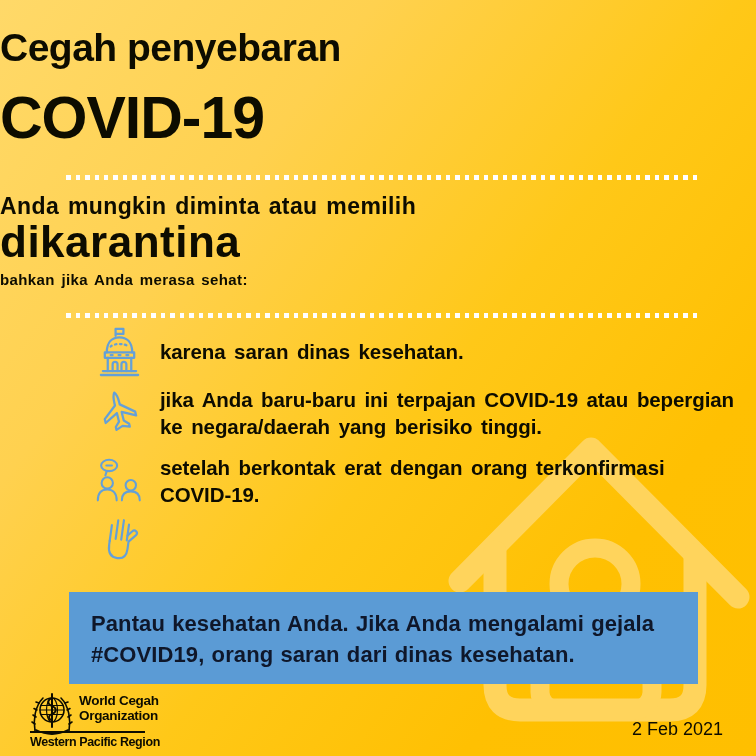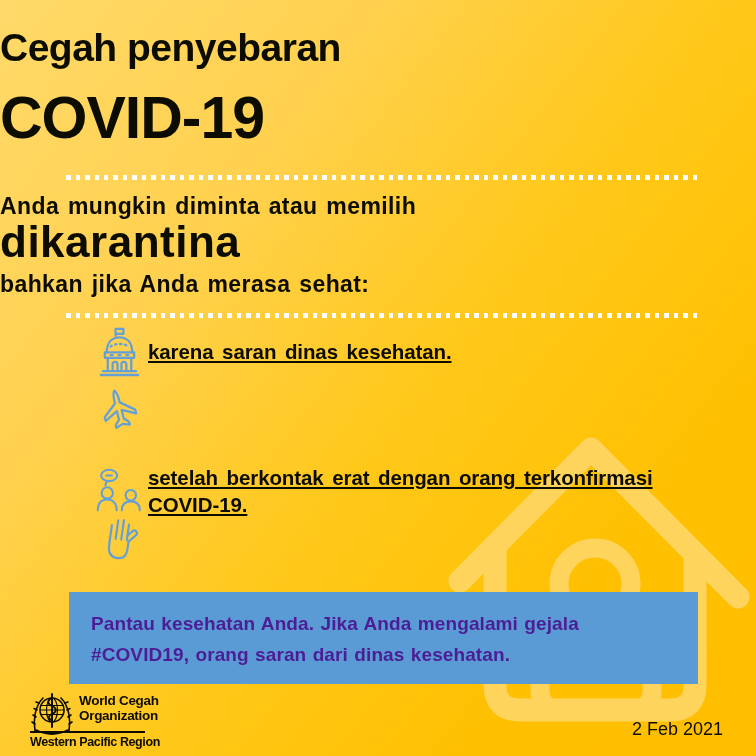--- a/index.html
+++ b/index.html
@@ -10,27 +10,27 @@
   }
   .abs{position:absolute;}
   .center{left:0;width:756px;text-align:left;}
   .title1{top:26px;font-size:39px;font-weight:bold;letter-spacing:-0.5px;}
   .title2{top:84px;font-size:59px;font-weight:bold;letter-spacing:-1px;}
   .dots{top:175px;left:66px;width:632px;height:5px;
     background:repeating-linear-gradient(to right,#ffffff 0 4.5px,transparent 4.5px 9.5px);}
   .dots2{top:313px;}
   .sub1{top:193px;font-size:23px;font-weight:bold;letter-spacing:0.4px;word-spacing:2px;}
   .sub2{top:217px;font-size:44px;font-weight:bold;letter-spacing:0.5px;}
-  .sub3{top:271px;font-size:23px;font-weight:bold;letter-spacing:0.4px;word-spacing:2px;}
-  .reason{position:absolute;left:94px;display:flex;align-items:center;gap:4px;text-decoration:underline;}
+  .sub3{top:271px;font-size:15px;font-weight:bold;letter-spacing:0.4px;word-spacing:2px;}
+  .reason{position:absolute;left:94px;display:flex;align-items:center;gap:16px;}
   .ricon{width:50px;display:flex;justify-content:center;color:#64a0d8;flex:0 0 50px;}
   .rtext{font-size:20.5px;font-weight:bold;line-height:27px;letter-spacing:-0.1px;word-spacing:3px;white-space:nowrap;}
   .banner{left:69px;top:592px;width:629px;height:92px;background:#5b9bd5;box-sizing:border-box;
     padding:16px 0 0 22px;}
-  .banner .btext{color:#4c1d95;font-size:19px;font-weight:bold;line-height:31px;letter-spacing:0.1px;word-spacing:1px;white-space:nowrap;}
+  .banner .btext{color:#0f172a;font-size:22px;font-weight:bold;line-height:31px;letter-spacing:0.1px;word-spacing:1px;white-space:nowrap;}
   .wm{left:428px;top:424px;color:#ffd45c;}
   .logo{left:30px;top:691px;width:160px;}
   .emblem{position:absolute;left:0;top:1px;color:#0d0c00;}
   .orgname{position:absolute;left:49px;top:3px;font-size:13.5px;font-weight:bold;line-height:14.5px;letter-spacing:-0.3px;}
   .logorule{position:absolute;left:0;top:40px;width:115px;height:2px;background:#0d0c00;}
   .region{position:absolute;left:0;top:44px;font-size:12.5px;font-weight:bold;letter-spacing:-0.4px;white-space:nowrap;}
   .date{top:719px;right:33px;left:auto;font-size:18px;font-weight:normal;}
 </style>
 </head>
 <body>
@@ -76,23 +76,27 @@
   </div>
 
   <div class="reason" style="top:386px;">
     <span class="ricon">
       <svg width="47" height="51" viewBox="0 0 48 52" fill="none" stroke="currentColor" stroke-width="2.3" stroke-linecap="round" stroke-linejoin="round">
         <g transform="rotate(-14 24 26)">
           <path d="M24,4 C26.5,7 26.5,11 26.5,15 L26.5,17 L40,28 L40,32 L26.5,25 L26.5,34 L31,38.5 L31,41.5 L24,39 L17,41.5 L17,38.5 L21.5,34 L21.5,25 L8,32 L8,28 L21.5,17 L21.5,15 C21.5,11 21.5,7 24,4 Z"></path>
         </g>
       </svg>
     </span>
+    <div class="rtext">
+      <div>jika Anda baru-baru ini terpajan COVID-19 atau bepergian</div>
+      <div>ke negara/daerah yang berisiko tinggi.</div>
+    </div>
   </div>
 
-  <div class="reason" style="top:464px;">
+  <div class="reason" style="top:454px;">
     <span class="ricon">
       <svg width="49" height="49" viewBox="0 0 52 52" fill="none" stroke="currentColor" stroke-width="2.2" stroke-linecap="round" stroke-linejoin="round">
         <ellipse cx="15" cy="9" rx="8.5" ry="6"></ellipse>
         <path d="M12,9 h6"></path>
         <path d="M12.5,15 l-1.5,4.5"></path>
         <circle cx="13" cy="27.5" r="6"></circle>
         <path d="M3,46 C3,38 7,34.5 13,34.5 C19,34.5 23,38 23,46"></path>
         <circle cx="38" cy="30" r="5.5"></circle>
         <path d="M28.5,46 C28.5,39 32,36.5 38,36.5 C44,36.5 47.5,39 47.5,46"></path>
       </svg>

